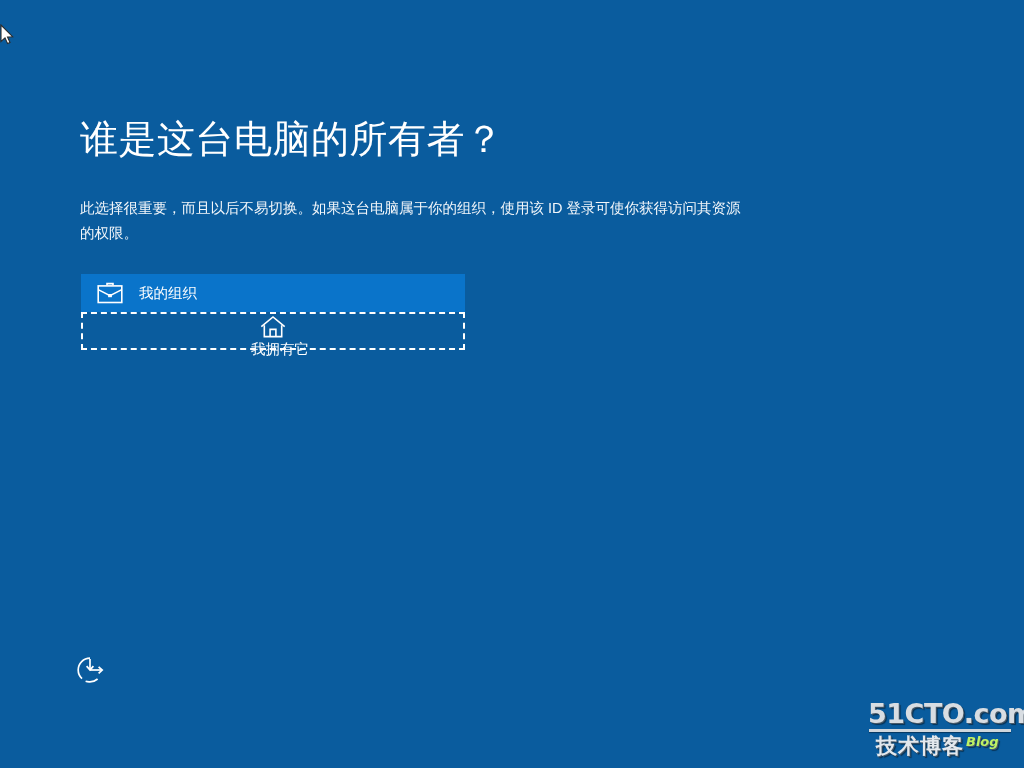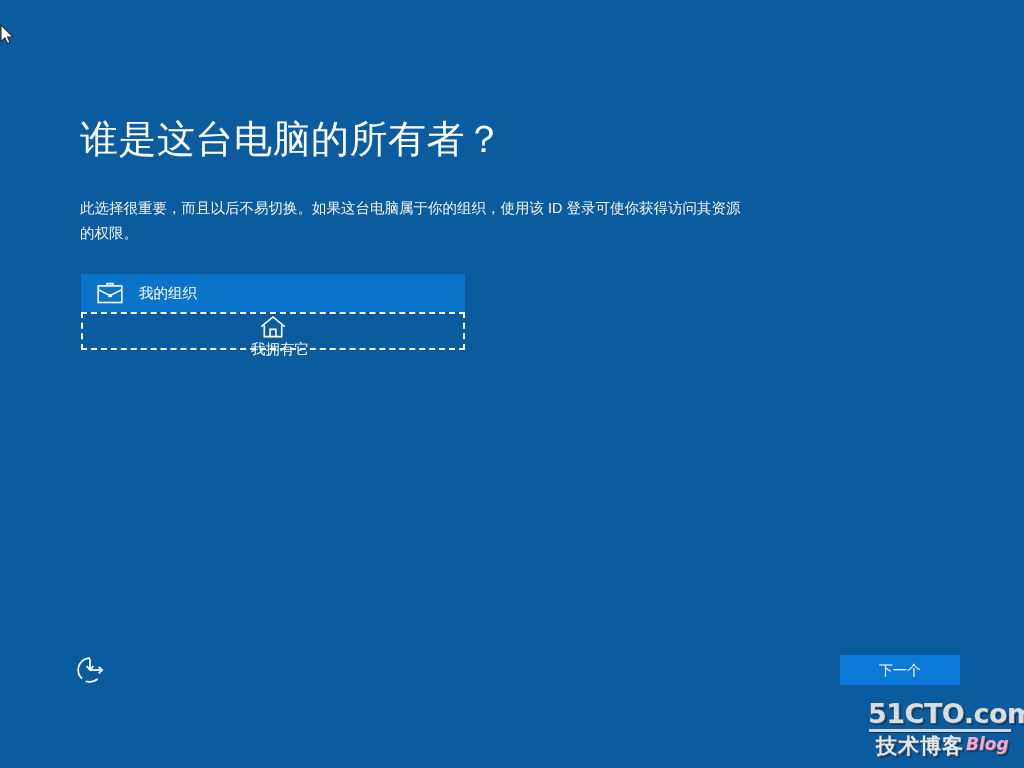--- a/index.html
+++ b/index.html
@@ -175,24 +175,24 @@
     color: #e3e8ed;
     text-shadow: 1px 1px 0 #4a5a68, 2px 2px 1px rgba(0,0,0,0.45);
     white-space: nowrap;
   }
 
   #watermark-blog {
     position: absolute;
     left: 98px;
     top: 36px;
     font-family: "DejaVu Sans", sans-serif;
-    font-size: 17px;
+    font-size: 13px;
     font-style: italic;
     font-weight: 700;
-    color: #f9a8d4;
+    color: #bef264;
     text-shadow: 1px 1px 0 #4a5a68, 2px 2px 1px rgba(0,0,0,0.45);
     white-space: nowrap;
   }
 
   
   #mouse-cursor {
     position: absolute;
     left: 0px;
     top: 24px;
     width: 16px;
@@ -243,21 +243,20 @@
     <svg width="34" height="34" viewBox="0 0 34 34" fill="none" stroke="#ffffff" stroke-width="1.7" stroke-linecap="butt">
       <path d="M17 5.2 A11.8 11.8 0 0 0 5.2 17 A11.8 11.8 0 0 0 9.0 25.7"></path>
       <path d="M12.6 28.3 A11.8 11.8 0 0 0 17 28.8 A11.8 11.8 0 0 0 24.6 26.0"></path>
       <path d="M17 6.0 V16.4"></path>
       <path d="M13.6 13.2 L17 16.9 L20.4 13.2"></path>
       <path d="M17 17.0 H28.6"></path>
       <path d="M25.6 13.9 L29.2 17.1 L25.6 20.3"></path>
     </svg>
   </div>
 
-  <button id="next-button">下一个</button>
 
   <div id="watermark">
     <span id="watermark-primary">51CTO.com</span>
     <span id="watermark-rule"></span>
     <span id="watermark-secondary">技术博客</span>
     <span id="watermark-blog">Blog</span>
   </div>
 
   <svg id="mouse-cursor" viewBox="0 0 16 24">
     <path d="M1 1 L1 17.5 L5.0 13.8 L7.6 19.6 L10.0 18.5 L7.5 12.9 L12.6 12.7 Z" fill="#ffffff" stroke="#2b2b2b" stroke-width="1.1" stroke-linejoin="miter"></path>

